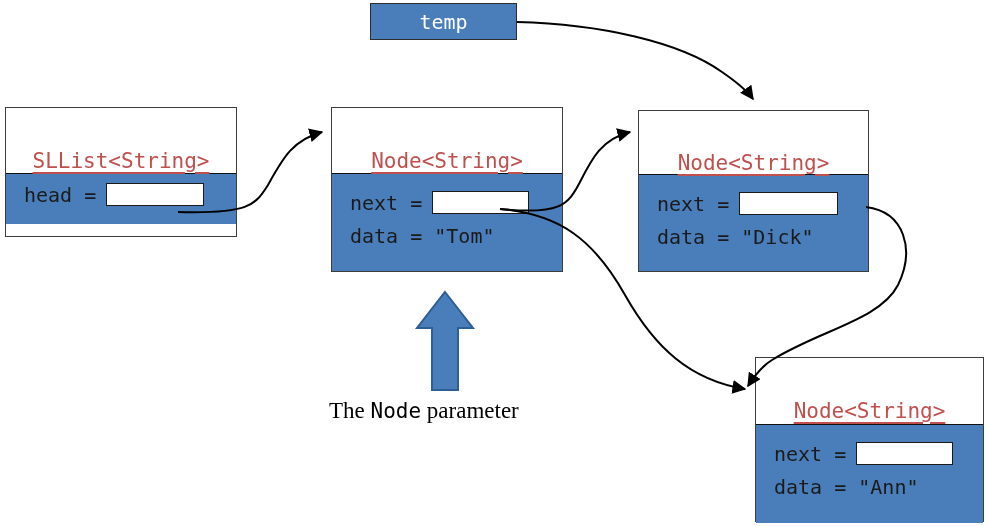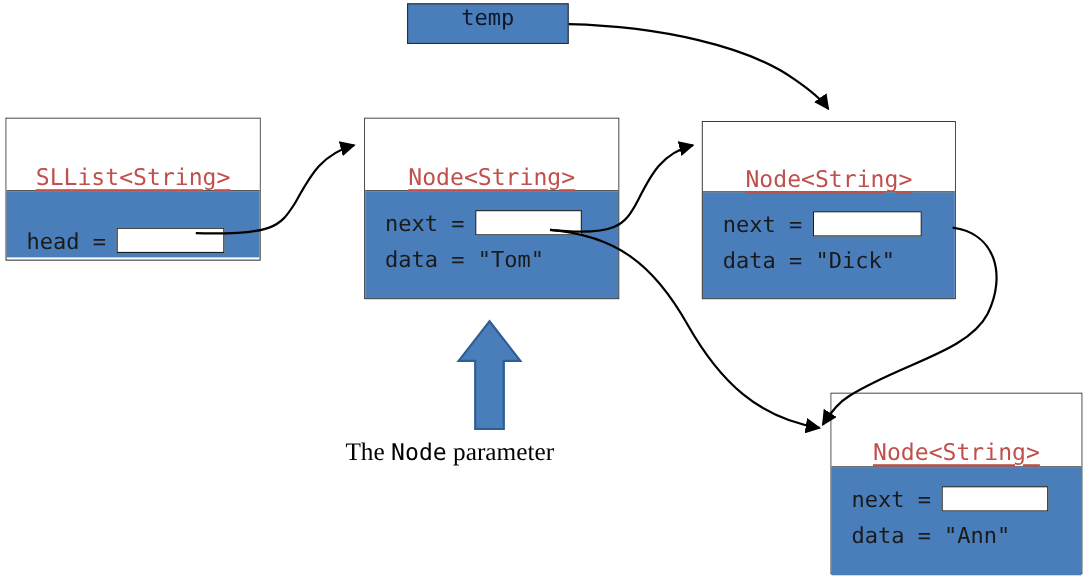--- a/index.html
+++ b/index.html
@@ -68,24 +68,25 @@
     margin-left: 10px;
   }
 
   
   .var-box {
     position: absolute;
     box-sizing: border-box;
     background: #4a7ebb;
     border: 1.5px solid #2d2d2d;
     display: flex;
+    align-items: center;
     justify-content: center;
     font-family: "DejaVu Sans Mono", "Liberation Mono", monospace;
     font-size: 20px;
-    color: #0f172a;
+    color: #ffffff;
   }
 
   
   #links, #bigarrow {
     position: absolute;
     left: 0;
     top: 0;
     width: 988px;
     height: 526px;
     pointer-events: none;
@@ -110,21 +111,21 @@
 <div id="canvas">
 
   <div class="var-box" id="temp-box" style="left:370px; top:3px; width:147px; height:37px;">
     <span>temp</span>
   </div>
 
   <div class="obj-box" id="box-sllist" style="left:5px; top:107px; width:232px; height:130px;">
     <div class="obj-header" style="height:66px;">
       <span class="obj-title">SLList&lt;String&gt;</span>
     </div>
-    <div class="obj-body" style="height:60px; padding-top:28px;">
+    <div class="obj-body" style="height:50px; padding-top:4px;">
       <div class="field-row">
         <span class="field-label">head =</span>
         <span class="ptr-slot" style="width:98px;"></span>
       </div>
     </div>
   </div>
 
   <div class="obj-box" id="box-tom" style="left:331px; top:107px; width:232px; height:165px;">
     <div class="obj-header">
       <span class="obj-title">Node&lt;String&gt;</span>
@@ -185,17 +186,17 @@
 
     <path d="M 866 207 C 905 212, 915 250, 898 285 C 880 320, 820 330, 772 360 C 762 366, 755 375, 748 386" fill="none" stroke="#000000" stroke-width="2" marker-end="url(#ah)"></path>
 
     <path d="M 517 22 C 600 24, 680 42, 722 72 C 738 83, 748 92, 753 99" fill="none" stroke="#000000" stroke-width="2" marker-end="url(#ah)"></path>
   </svg>
 
   <svg id="bigarrow" viewBox="0 0 988 526">
     <path d="M 445 292 L 473 328 L 458 328 L 458 390 L 432 390 L 432 328 L 417 328 Z" fill="#4a7ebb" stroke="#2e5f94" stroke-width="2" stroke-linejoin="miter"></path>
   </svg>
 
-  <div class="caption" style="left:314px; top:398px;">
+  <div class="caption" style="left:329px; top:398px;">
     <span>The </span><span class="mono">Node</span><span> parameter</span>
   </div>
 
 </div>
 
 </body></html>

